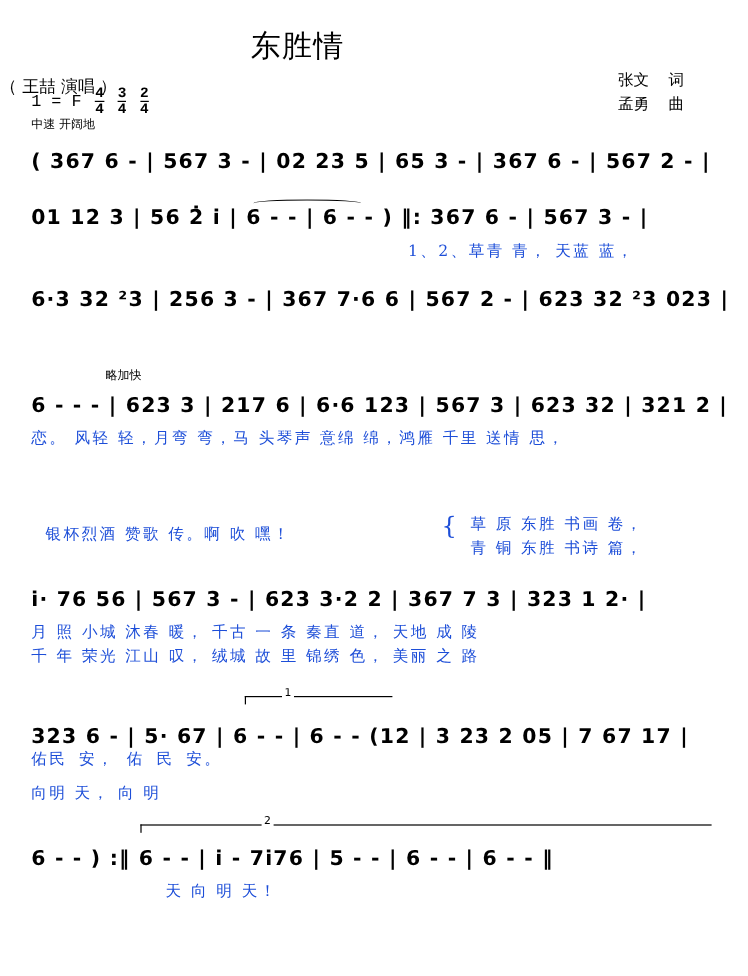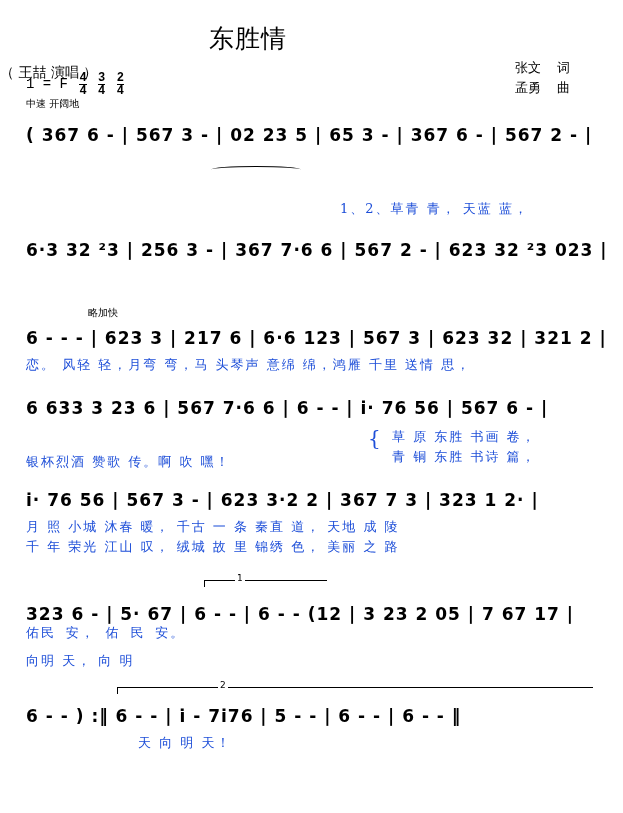--- a/index.html
+++ b/index.html
@@ -47,37 +47,37 @@
     <span>曲</span>
   </div>
 </div>
 
 <div class="line" style="top:125px;">
   <div class="notes">( 367 6 - | 567 3 - | 02 23 5 | 65 3 - | 367 6 - | 567 2 - |</div>
 </div>
 
 <div class="line" style="top:172px;">
   <div class="slur" style="left:185px; width:90px; top:-6px;"></div>
+  <div class="notes">01 12 3 | 56 2̇ i̇ | 6 - - | 6 - - ) ‖: 367 6 - | 567 3 - |</div>
   <div class="lyric" style="left:314px; top:28px;">1、2、草青  青，    天蓝  蓝，</div>
 </div>
 
 <div class="line" style="top:240px;">
   <div class="notes">6·3 32 ²3 | 256 3 - | 367 7·6 6 | 567 2 - | 623 32 ²3 023 |</div>
 </div>
 
 <div class="abs mark" style="left:88px; top:306px;">略加快</div>
 
 <div class="line" style="top:328px;">
   <div class="notes">6 - - - | 623 3 | 217 6 | 6·6 123 | 567 3 | 623 32 | 321 2 |</div>
   <div class="lyric" style="left:0; top:28px;">恋。     风轻 轻，月弯  弯，马 头琴声   意绵 绵，鸿雁 千里  送情 思，</div>
 </div>
 
 <div class="line" style="top:398px;">
-  <div class="notes">6 633 3 23 6 | 567 7·6 6 | 6 - - | i̇· 76 56 | 567 6 - |</div>
-  <div class="lyric" style="left:0; top:38px;margin-top:17px;">银杯烈酒 赞歌  传。啊    吹    嘿！</div>
+  <div class="lyric" style="left:12px; top:38px;">银杯烈酒 赞歌  传。啊    吹    嘿！</div>
   <div class="lyric" style="left:342px; top:28px; font-size:20px; letter-spacing:0;">{</div>
   <div class="lyric" style="left:366px; top:30px;">草  原  东胜  书画  卷，</div>
   <div class="lyric" style="left:366px; top:50px;">青  铜  东胜  书诗  篇，</div>
 </div>
 
 <div class="line" style="top:490px;">
   <div class="notes">i̇· 76 56 | 567 3 - | 623 3·2 2 | 367 7 3 | 323 1 2· |</div>
   <div class="lyric" style="left:0; top:48px;">千   年  荣光  江山 叹，  绒城  故   里  锦绣  色，  美丽  之 路</div>
   <div class="lyric" style="left:0; top:28px;">月   照  小城  沐春 暖，  千古  一   条  秦直  道，  天地  成 陵</div>
 </div>

